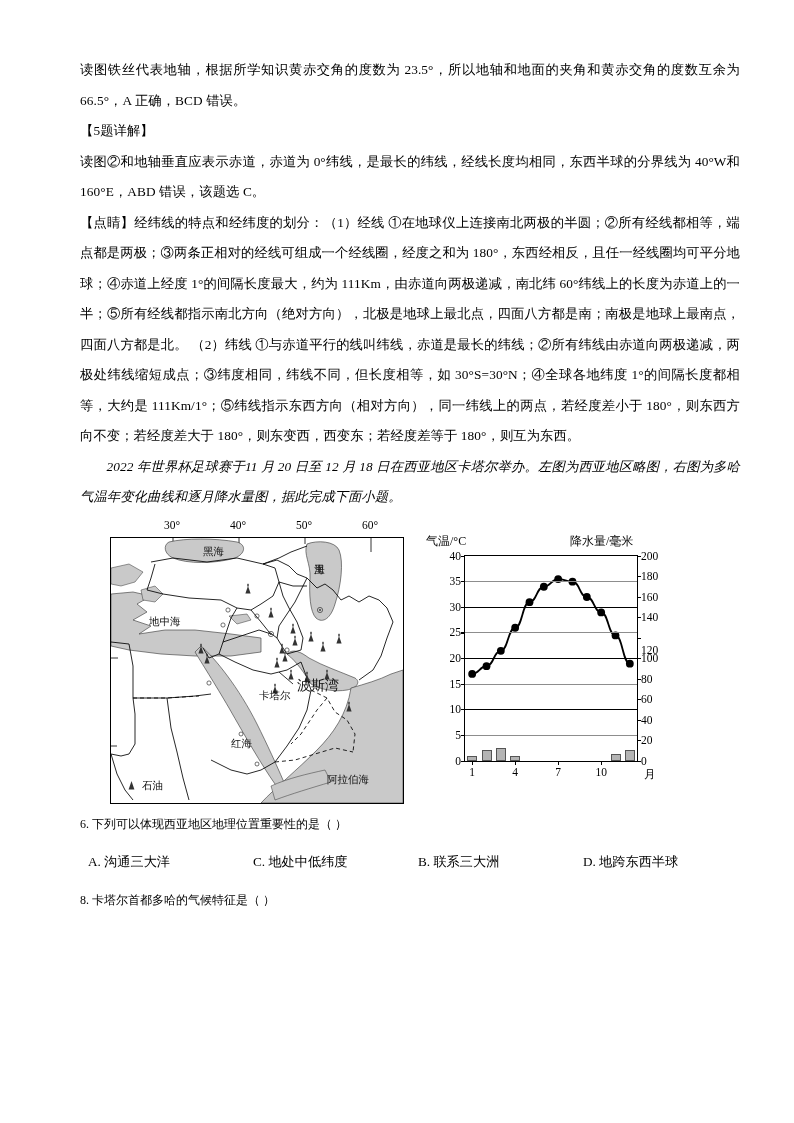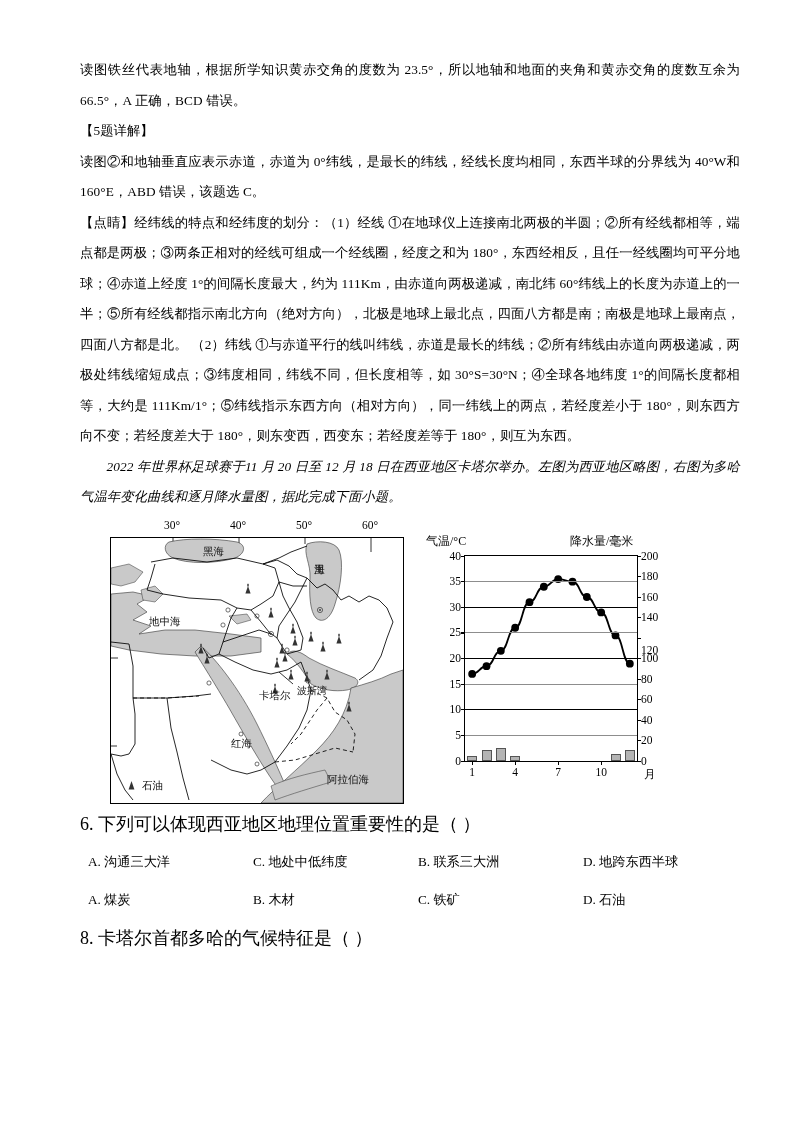--- a/index.html
+++ b/index.html
@@ -37,21 +37,21 @@
     letter-spacing: 0.1px;
   }
   p.indent { text-indent: 2em; }
   .kai {
     font-family: "Liberation Serif", "DejaVu Serif", serif;
     font-style: italic;
     font-size: 13px;
     line-height: 30.5px;
   }
   .q {
-    font-size: 18px;
+    font-size: 12px;
     line-height: 30px;
     margin: 0;
   }
   .opts {
     font-size: 13.2px;
     line-height: 30px;
     margin: 8px;
     display: flex;
     width: 100%;
   }
@@ -104,21 +104,21 @@
     font-size: 10.5px;
     font-family: "Liberation Sans", sans-serif;
     color: #111;
     white-space: nowrap;
     line-height: 1.05;
   }
   .maplabel.vert {
     writing-mode: vertical-rl;
     text-orientation: upright;
   }
-  .maplabel.small { font-size: 10px; margin-top: 8px; }
+  .maplabel.small { font-size: 14px; }
   .legend {
     position: absolute;
     left: 16px;
     bottom: 10px;
     display: flex;
     align-items: center;
     gap: 6px;
     font-size: 10.5px;
     font-family: "Liberation Sans", sans-serif;
   }
@@ -448,26 +448,20 @@
       <span>6.</span>
       <span>下列可以体现西亚地区地理位置重要性的是（    ）</span>
     </p>
     <div class="opts">
       <span class="opt">A. 沟通三大洋</span>
       <span class="opt">C. 地处中低纬度</span>
       <span class="opt">B. 联系三大洲</span>
       <span class="opt">D. 地跨东西半球</span>
     </div>
 
-    <div class="opts">
-      <span class="opt">A. 煤炭</span>
-      <span class="opt">B. 木材</span>
-      <span class="opt">C. 铁矿</span>
-      <span class="opt">D. 石油</span>
-    </div>
 
     <p class="q">
       <span>8.</span>
       <span>卡塔尔首都多哈的气候特征是（    ）</span>
     </p>
 
   </div>
 </div>
 
 </body></html>

